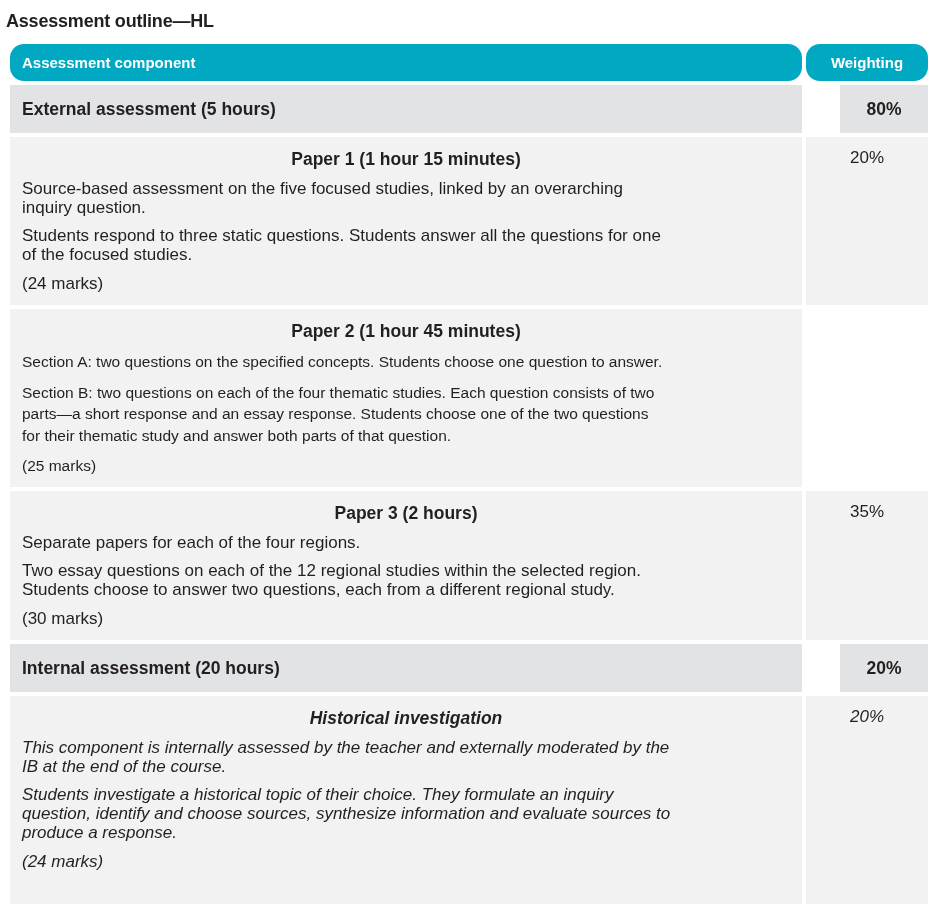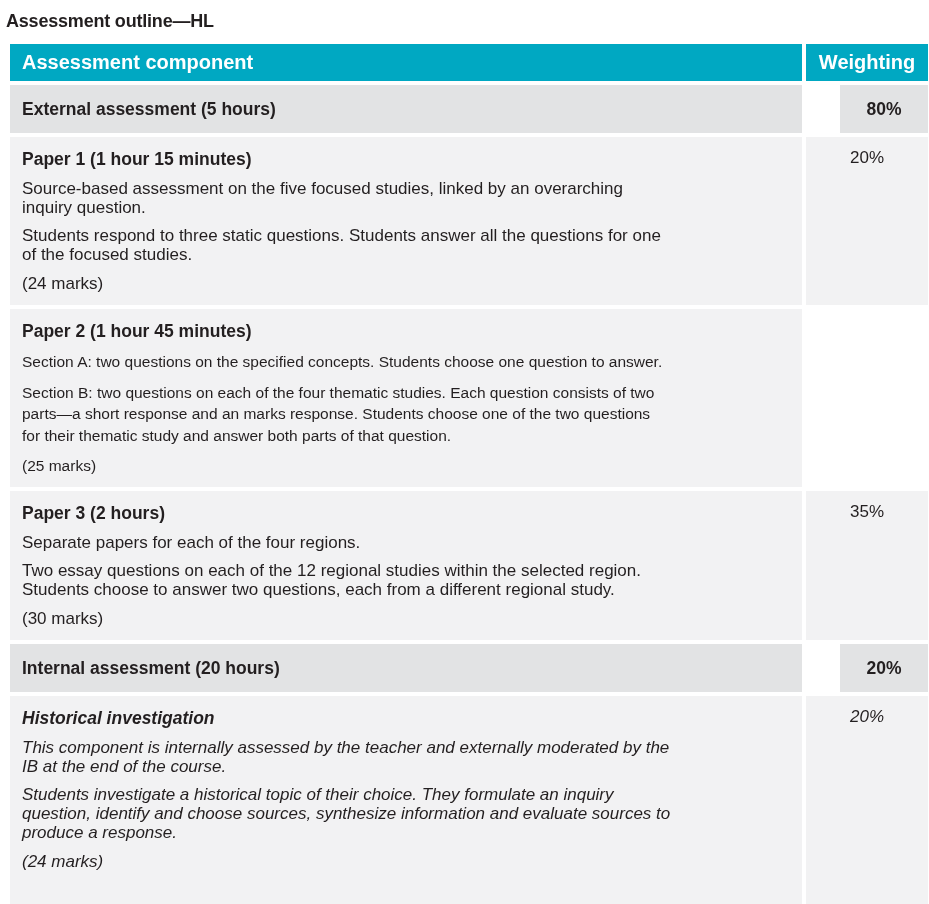--- a/index.html
+++ b/index.html
@@ -35,24 +35,25 @@
     gap: 4px;
     flex: 0 0 auto;
   }
   .row.fill { flex: 1 1 auto; font-style: italic; }
   .cell { min-width: 0; }
   
   .hdr .cell {
     background: var(--header-bg, #00a8c2);
     color: var(--header-text, #ffffff);
     font-weight: bold;
-    font-size: 20px;
+    font-size: 15px;
     height: 37px;
     display: flex;
     align-items: center;
+    border-radius: 14px;
   }
   .hdr .c1 { padding-left: 12px; }
   .hdr .c2 { justify-content: center; }
   
   .sec .cell {
     background: var(--section-bg, #e2e3e4);
     font-weight: bold;
     font-size: 17.5px;
     height: 48px;
     display: flex;
@@ -69,20 +70,21 @@
     background: var(--row-bg, #f2f2f3);
     text-align: center;
     padding-top: 11px;
     font-size: 17px;
   }
   .ctitle {
     margin: 0 0 8px 0;
     font-size: 17.5px;
     font-weight: bold;
     line-height: 24px;
+    text-align: center;
   }
   .comp p.body {
     margin: 0 0 9px 0;
     font-size: 17px;
     line-height: 19px;
     white-space: pre-line;
   }
   .comp p.marks {
     margin: 0;
     font-size: 17px;
@@ -120,21 +122,21 @@
         <p class="marks">(24 marks)</p>
       </div>
       <div class="cell c2">20%</div>
     </div>
 
     <div class="row comp small">
       <div class="cell c1">
         <p class="ctitle">Paper 2 (1 hour 45 minutes)</p>
         <p class="body">Section A: two questions on the specified concepts. Students choose one question to answer.</p>
         <p class="body">Section B: two questions on each of the four thematic studies. Each question consists of two
-parts—a short response and an marks response. Students choose one of the two questions
+parts—a short response and an essay response. Students choose one of the two questions
 for their thematic study and answer both parts of that question.</p>
         <p class="marks">(25 marks)</p>
       </div>
     </div>
 
     <div class="row comp">
       <div class="cell c1">
         <p class="ctitle">Paper 3 (2 hours)</p>
         <p class="body">Separate papers for each of the four regions.</p>
         <p class="body">Two essay questions on each of the 12 regional studies within the selected region.

